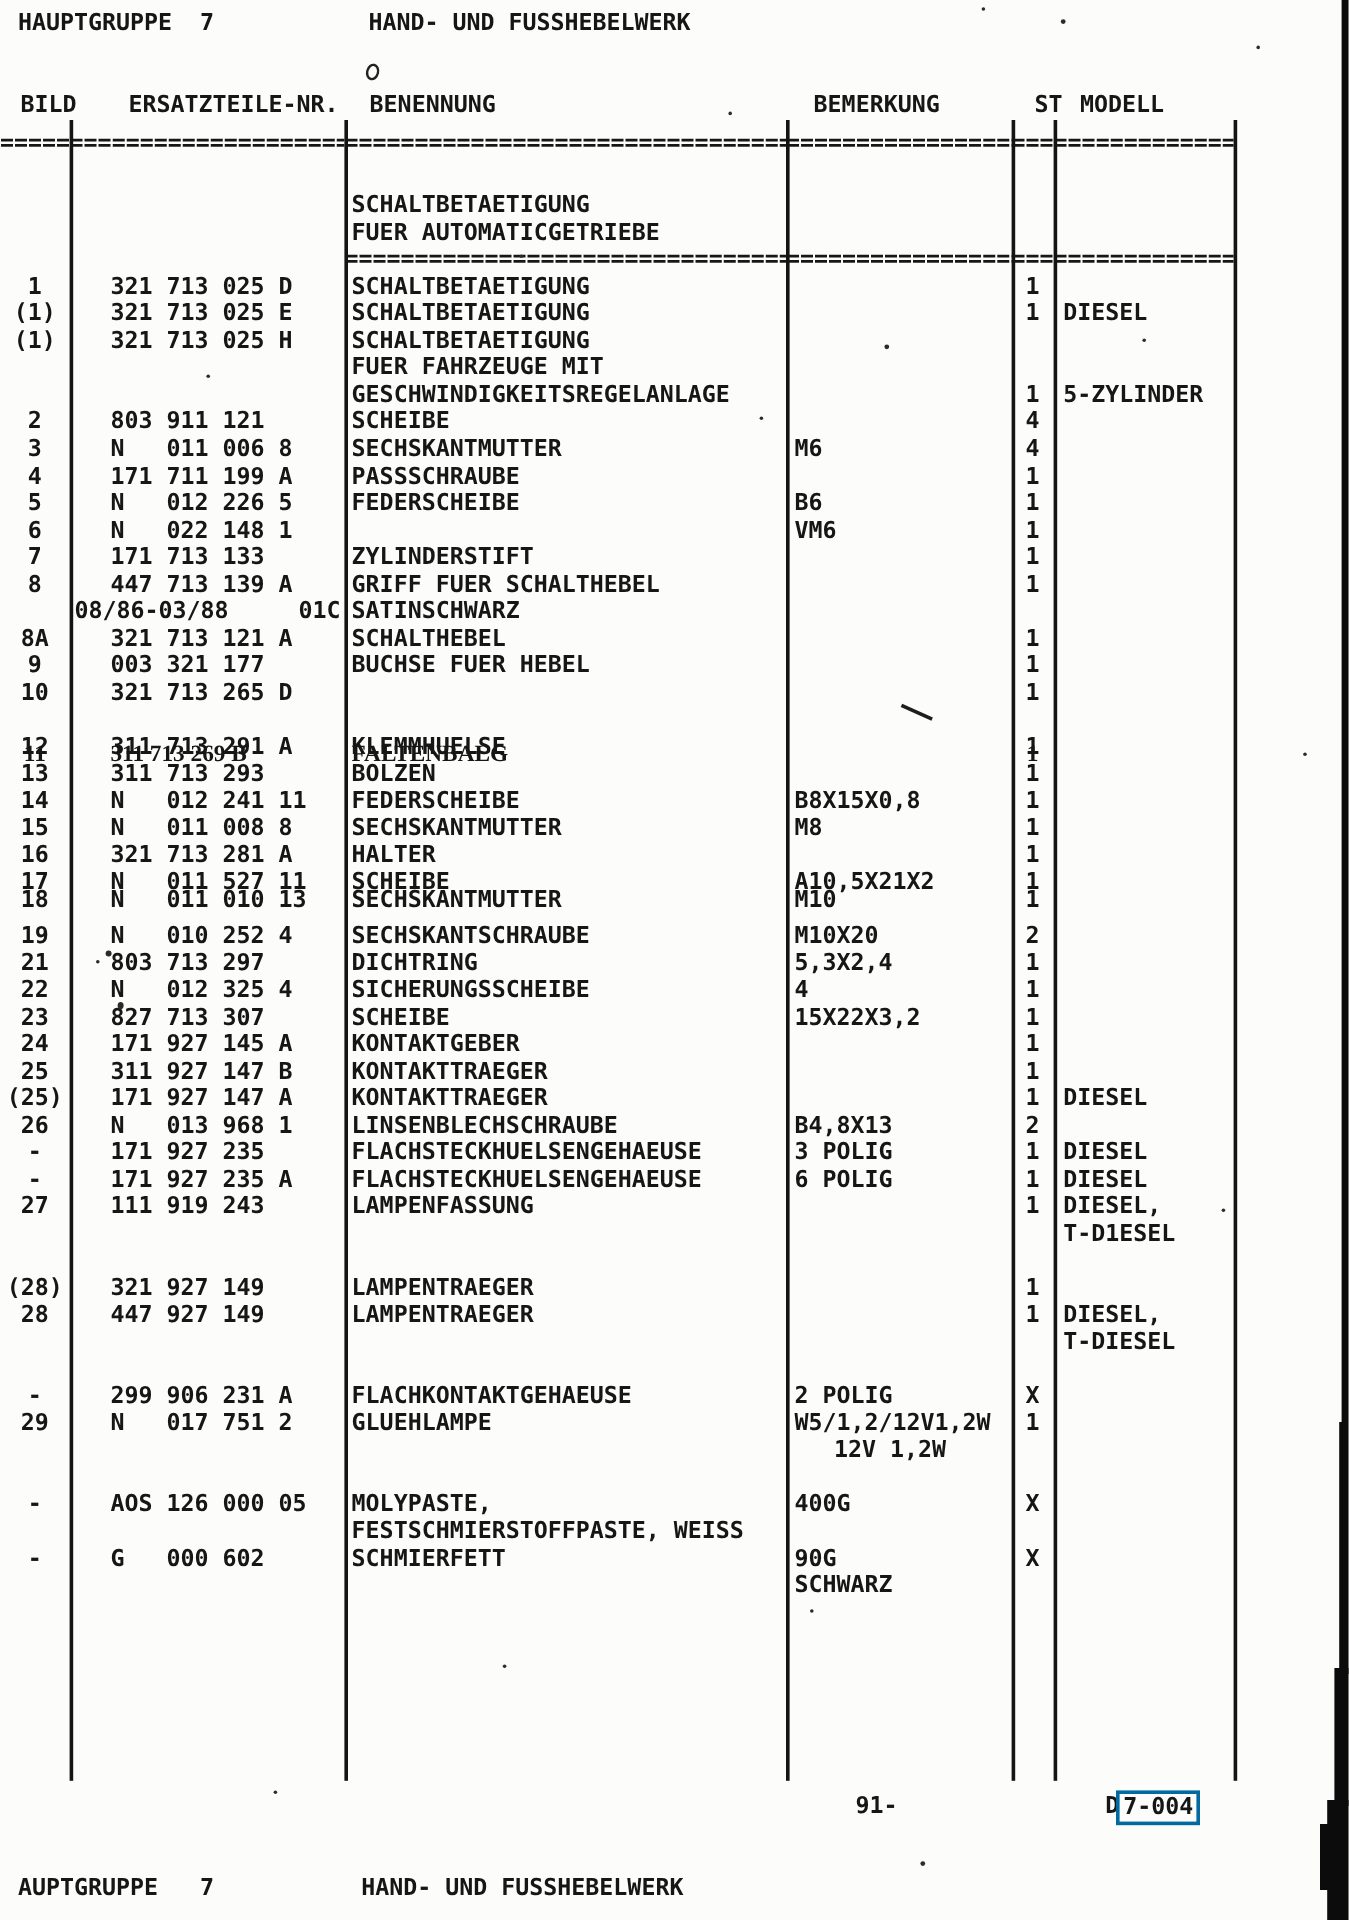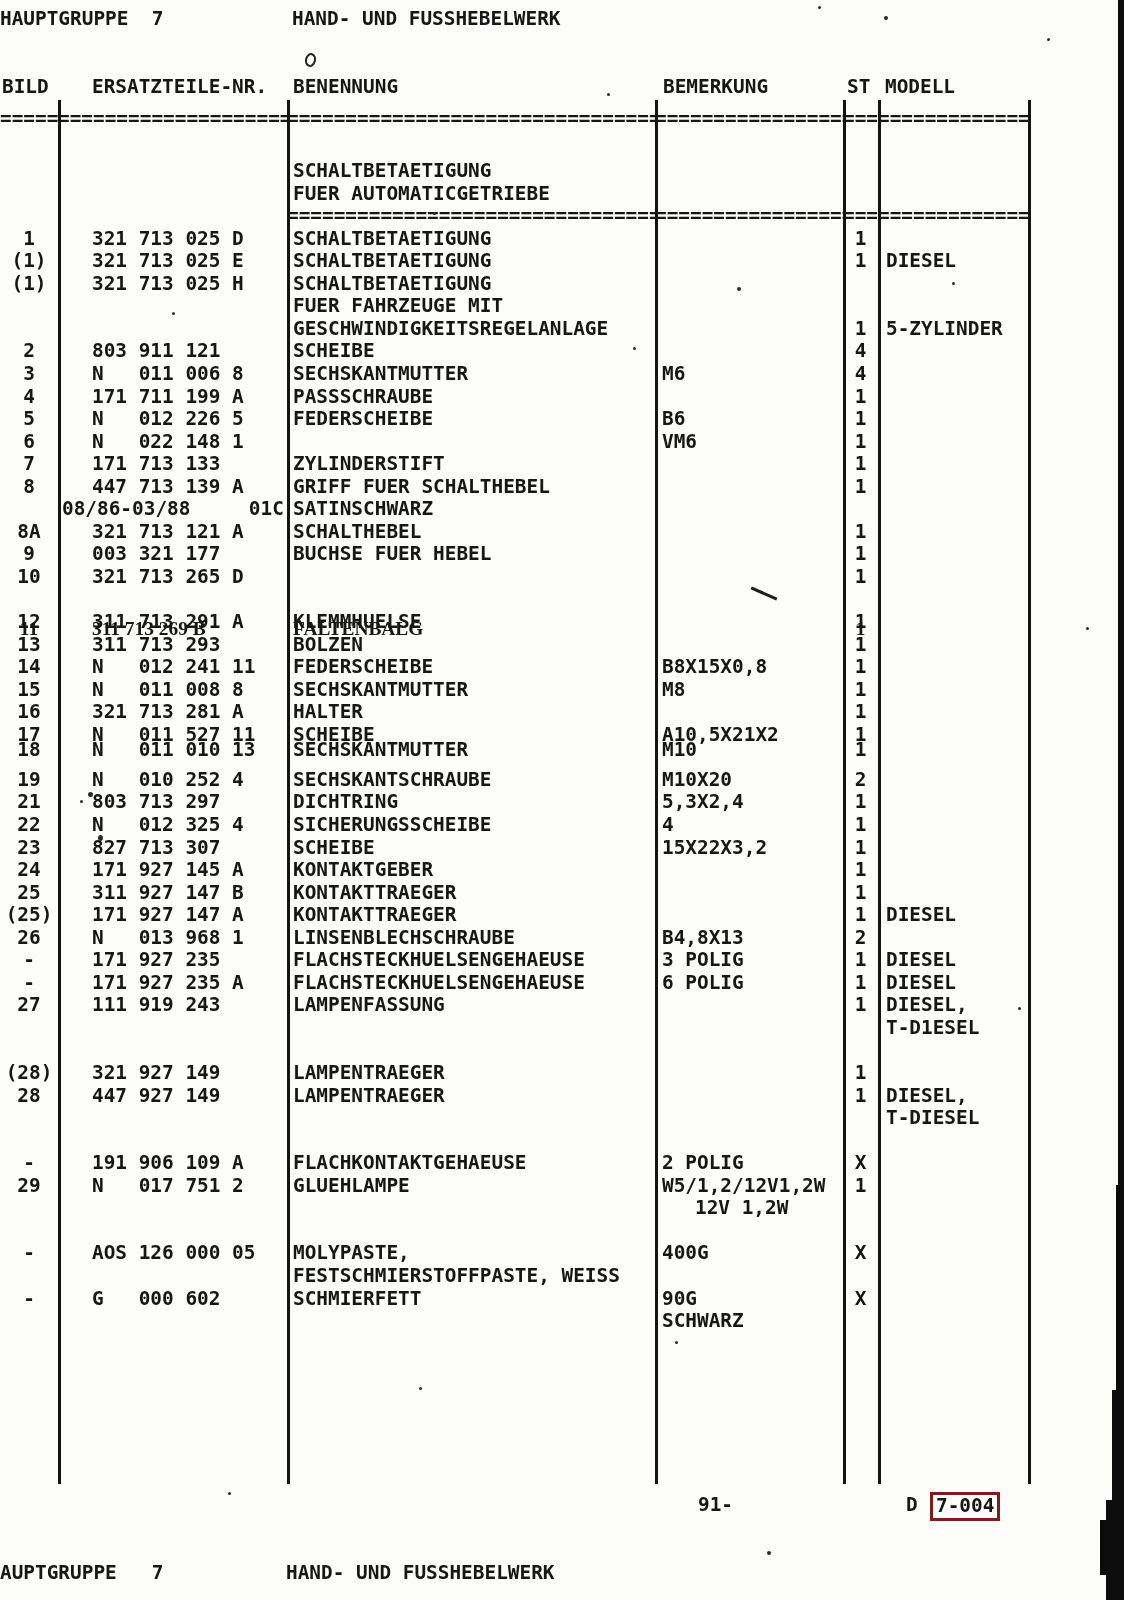--- a/index.html
+++ b/index.html
@@ -7,36 +7,36 @@
     position:relative;
     width:1124px;height:1600px;
     background:#fcfcfa;
     overflow:hidden;
     font-family:"DejaVu Sans Mono","Liberation Mono",monospace;
     font-weight:bold;
     color:#161616;
     font-size:19.4px;
     line-height:22.55px;
   }
-  .t{position:absolute;white-space:pre;}
+  .t{position:absolute;white-space:pre;margin-left:15px;}
   .vline{position:absolute;width:3px;background:#141414;top:100px;height:1384px;}
   .trow{position:absolute;left:0;width:1124px;height:22.55px;}
   .cell{position:absolute;white-space:pre;top:0;}
   .c-bild{left:0;width:58px;text-align:center;}
   .c-part{left:92px;}
   .c-special{left:62px;}
   .c-ben{left:293px;}
   .c-bem{left:662px;}
   .c-st{left:843px;width:35px;text-align:center;}
   .c-mod{left:886px;}
   .seg{position:absolute;top:0;overflow:hidden;white-space:pre;}
   .hsep{position:absolute;left:0;top:108px;width:1124px;height:22.55px;}
   .docbox{
     position:absolute;left:930px;top:1492px;
-    border:3px solid #7f1d1d;padding:0 3px;white-space:pre;
+    border:3px solid #0369a1;padding:0 3px;white-space:pre;
   }
   .dot{position:absolute;background:#2b2b2b;border-radius:50%;}
   .slashmark{position:absolute;background:#1d1d1d;}
   .edgebar{position:absolute;background:#0c0c0c;}
   .phimark{position:absolute;width:7px;height:10px;border:2px solid #222;
     border-radius:50%;transform:rotate(14deg);}
 </style>
 </head>
 <body>
 
@@ -310,21 +310,21 @@
         <div class="cell c-ben">LAMPENTRAEGER</div>
         <div class="cell c-st">1</div>
         <div class="cell c-mod">DIESEL,</div>
       </div>
       <div class="trow" style="top: 1107.1px;">
         <div class="cell c-mod">T-DIESEL</div>
       </div>
       <div class="trow" style="top: 1129.65px;"></div>
       <div class="trow" style="top: 1152.2px;">
         <div class="cell c-bild">-</div>
-        <div class="cell c-part">191 906 109 A</div>
+        <div class="cell c-part">299 906 231 A</div>
         <div class="cell c-ben">FLACHKONTAKTGEHAEUSE</div>
         <div class="cell c-bem">2 POLIG</div>
         <div class="cell c-st">X</div>
       </div>
       <div class="trow" style="top: 1174.75px;">
         <div class="cell c-bild">29</div>
         <div class="cell c-part">N   017 751 2</div>
         <div class="cell c-ben">GLUEHLAMPE</div>
         <div class="cell c-bem">W5/1,2/12V1,2W</div>
         <div class="cell c-st">1</div>

